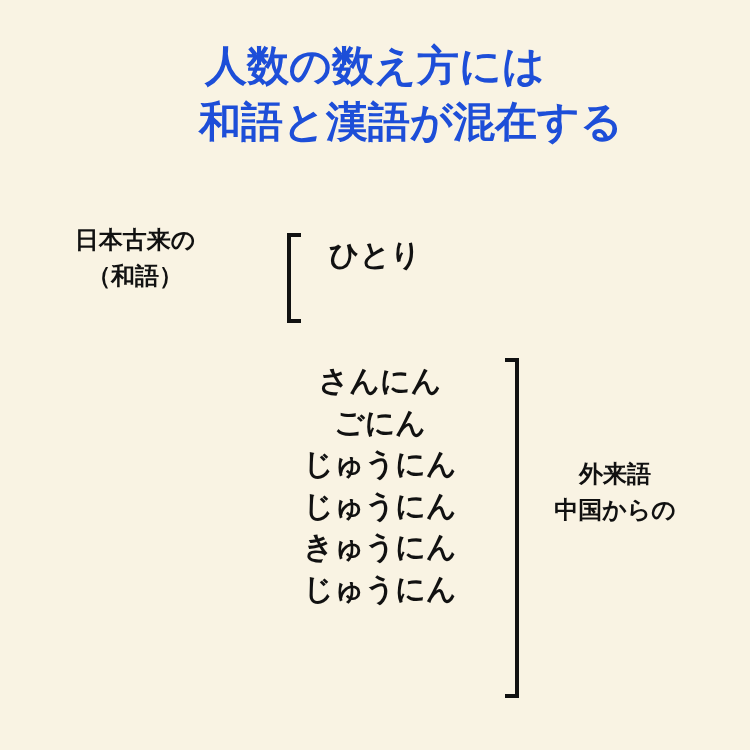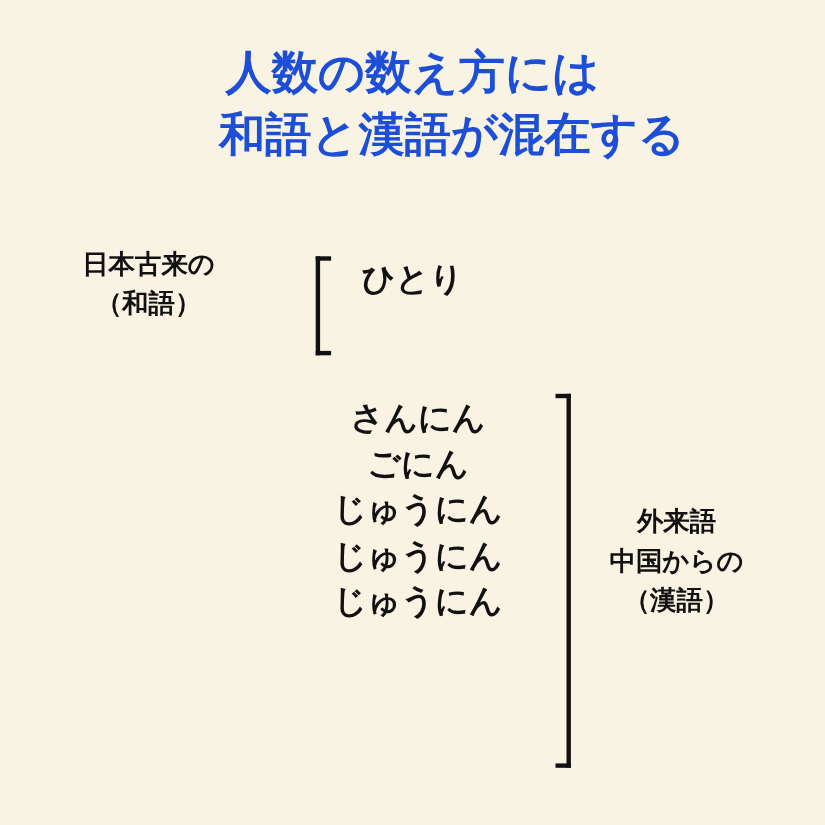--- a/index.html
+++ b/index.html
@@ -36,22 +36,22 @@
 
 <div class="list wago-list">
   <span class="line">ひとり</span>
 </div>
 
 <div class="list kango-list">
   <span class="line">さんにん</span>
   <span class="line">ごにん</span>
   <span class="line">じゅうにん</span>
   <span class="line">じゅうにん</span>
+  <span class="line">きゅうにん</span>
   <span class="line">じゅうにん</span>
 </div>
 
 <div class="bracket-r"></div>
 
 <div class="label kango-label">
   <span class="line">外来語</span>
   <span class="line">中国からの</span>
-  <span class="line">（漢語）</span>
 </div>
 
 </body></html>

